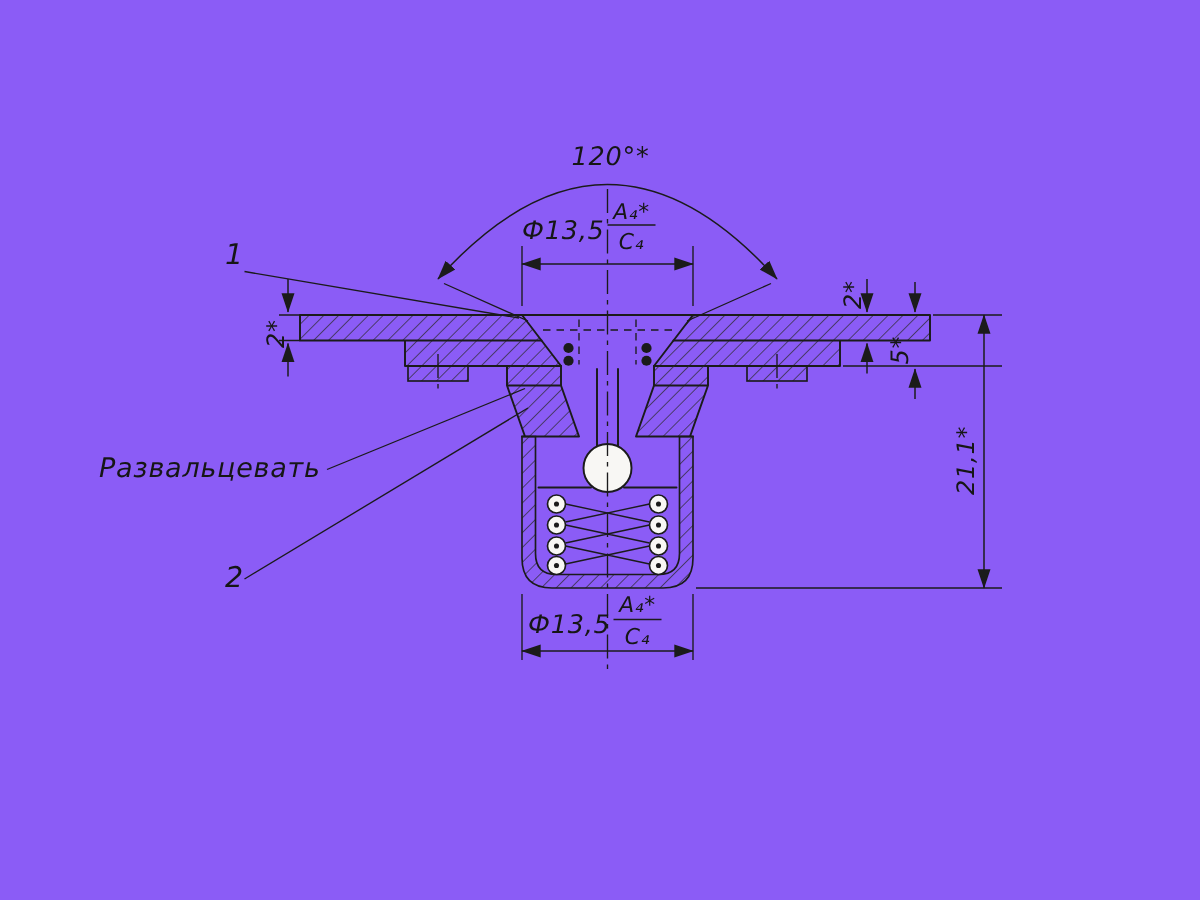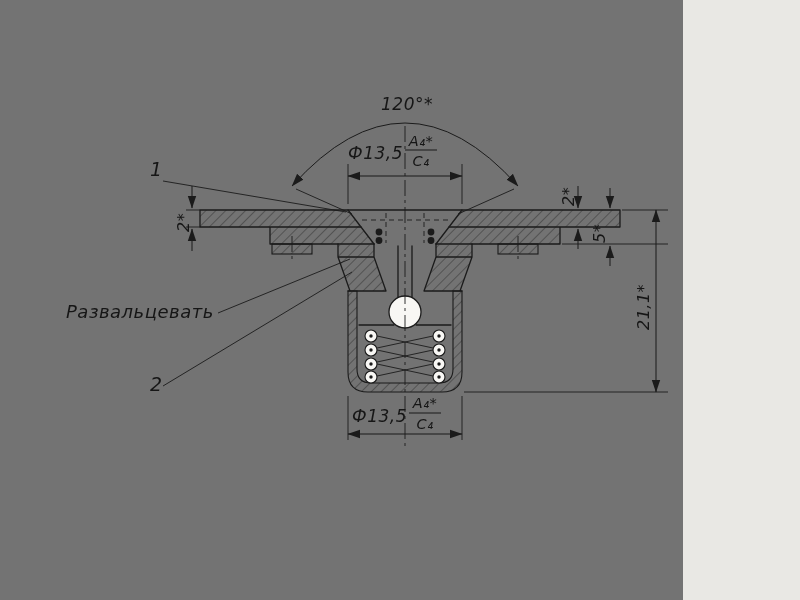--- a/index.html
+++ b/index.html
@@ -1,18 +1,18 @@
 <!DOCTYPE html>
 <html><head>
 <meta charset="utf-8">
 <style>
   html,body{margin:0;padding:0;background:#e9e8e4;}
   .canvas{
-    width:683px;height:600px;
-    background:#737373;
+    width:800px;height:600px;
+    background:#8b5cf6;
     position:relative;
     font-family:"DejaVu Sans",sans-serif;
     overflow:hidden;
   }
   svg{display:block;}
   .outline{stroke:#1b1b1b;stroke-width:1.3;fill:none;stroke-linecap:round;}
   .thin{stroke:#1b1b1b;stroke-width:0.9;fill:none;}
   .dim{stroke:#1b1b1b;stroke-width:1;fill:none;}
   .ext{stroke:#1b1b1b;stroke-width:0.9;fill:none;}
   .hidden-line{stroke:#1b1b1b;stroke-width:0.9;fill:none;stroke-dasharray:5 4;}

